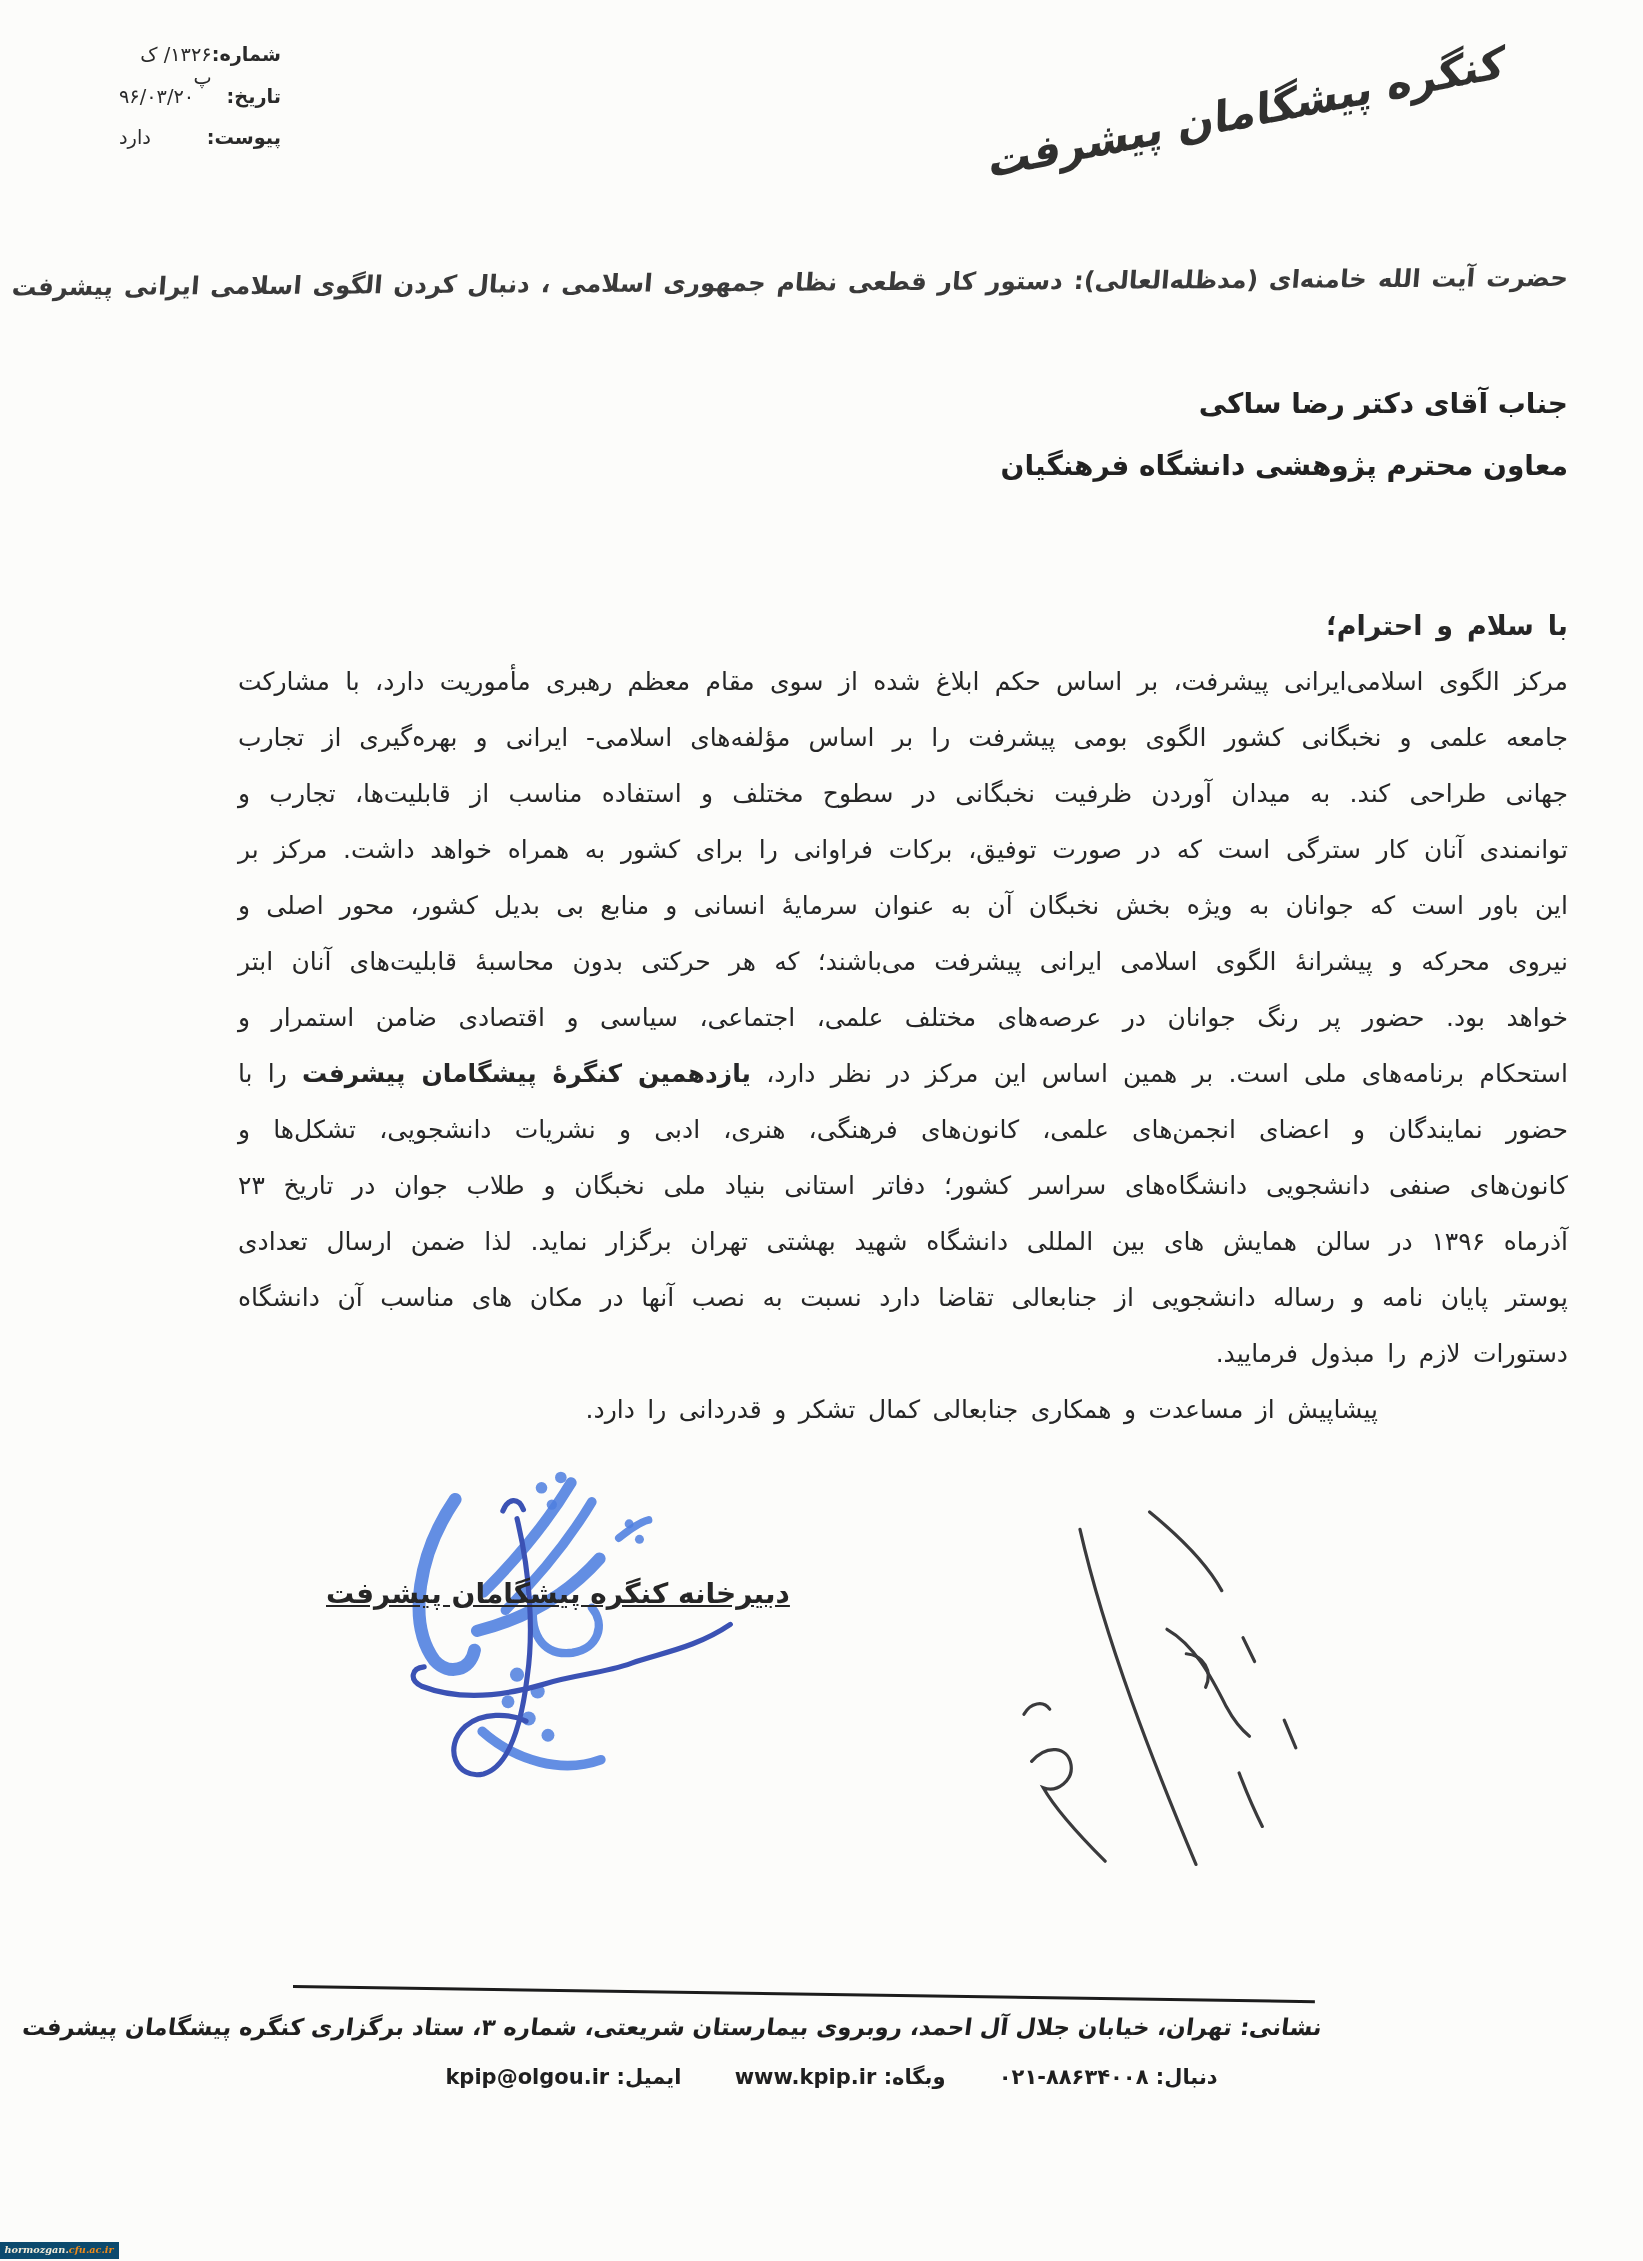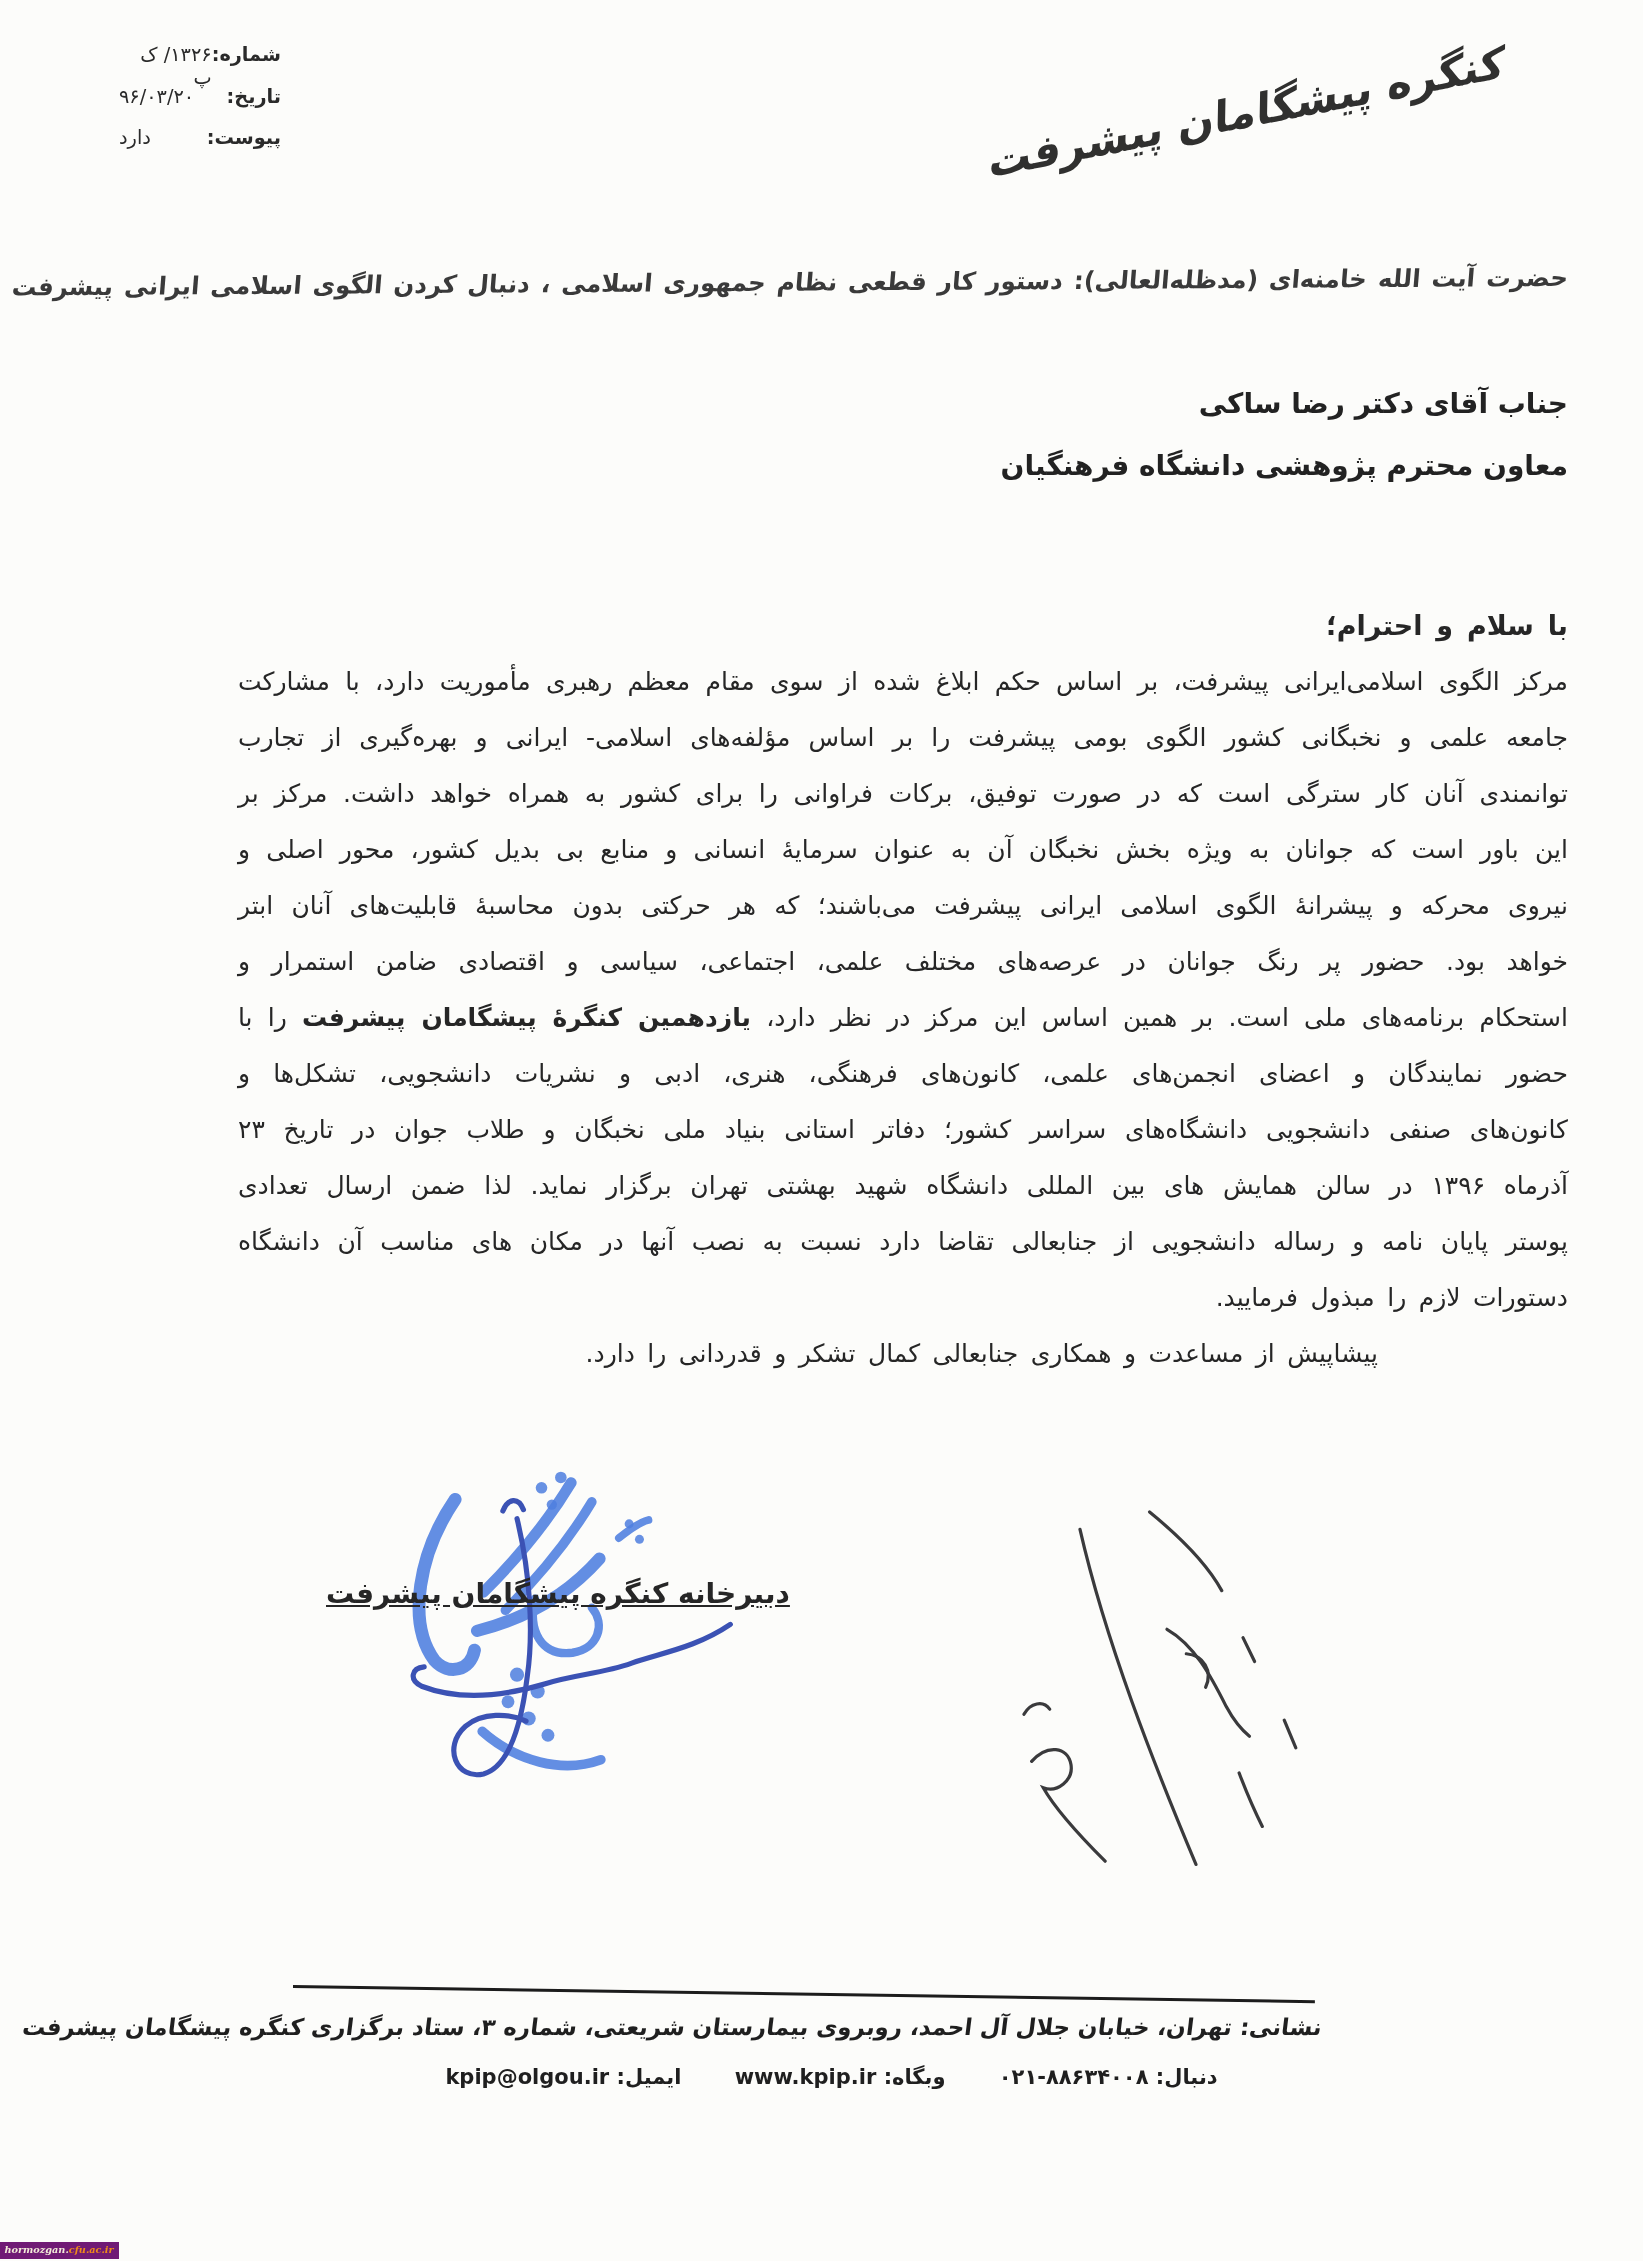--- a/index.html
+++ b/index.html
@@ -85,21 +85,21 @@
     position:absolute;left:393px;top:2065px;width:877px;
     text-align:center;font-size:21px;font-weight:bold;color:#1f1f1f;
     direction:rtl;white-space:nowrap;
   }
   .contact-pair{margin:0 23px;}
   .contact-label{font-weight:bold;}
   .contact-value{font-weight:bold;}
   
   .watermark{
     position:absolute;left:0;top:2242px;z-index:5;
-    background:#701a75;padding:1.9px 5.8px 3.9px 4.5px;
+    background:#0c4a6e;padding:1.9px 5.8px 3.9px 4.5px;
     font-family:"DejaVu Serif",serif;font-style:italic;font-weight:bold;
     font-size:9.7px;direction:ltr;white-space:nowrap;
   }
   .wm-primary{color:#f3ecd9;}
   .wm-secondary{color:#ef8b1a;}
 </style>
 </head>
 <body>
 
 <div class="page">
@@ -128,20 +128,21 @@
     <div>جناب آقای دکتر رضا ساکی</div>
     <div>معاون محترم پژوهشی  دانشگاه فرهنگیان</div>
   </div>
 
   <div class="body-block">
     <div class="bline endline salutation">با سلام و احترام؛</div>
     <div>
 
     <div class="bline">مرکز الگوی اسلامی‌ایرانی پیشرفت، بر اساس حکم ابلاغ شده از سوی مقام معظم رهبری مأموریت دارد، با مشارکت</div>
         <div class="bline">جامعه علمی و نخبگانی کشور الگوی بومی پیشرفت را بر اساس مؤلفه‌های اسلامی- ایرانی و بهره‌گیری از تجارب</div>
+        <div class="bline">جهانی طراحی کند. به میدان آوردن ظرفیت نخبگانی در سطوح مختلف و استفاده مناسب از قابلیت‌ها، تجارب و</div>
         <div class="bline">توانمندی آنان کار سترگی است که در صورت توفیق، برکات فراوانی را برای کشور به همراه خواهد داشت. مرکز بر</div>
         <div class="bline">این باور است که جوانان به ویژه بخش نخبگان آن به عنوان سرمایۀ انسانی و منابع بی بدیل کشور، محور اصلی و</div>
         <div class="bline">نیروی محرکه و پیشرانۀ الگوی اسلامی ایرانی پیشرفت می‌باشند؛ که هر حرکتی بدون محاسبۀ قابلیت‌های آنان ابتر</div>
         <div class="bline">خواهد بود. حضور پر رنگ جوانان در عرصه‌های مختلف علمی، اجتماعی، سیاسی و اقتصادی ضامن استمرار و</div>
       </div>
     <div class="bline"><span>استحکام برنامه‌های ملی است. بر همین اساس این مرکز در نظر دارد، </span><span class="congress-bold">یازدهمین کنگرۀ پیشگامان پیشرفت</span><span> را با</span></div>
     <div>
 
     <div class="bline">حضور نمایندگان و اعضای انجمن‌های علمی، کانون‌های فرهنگی، هنری، ادبی و نشریات دانشجویی، تشکل‌ها و</div>
         <div class="bline">کانون‌های صنفی دانشجویی دانشگاه‌های سراسر کشور؛ دفاتر استانی بنیاد ملی نخبگان و طلاب جوان در تاریخ ۲۳</div>

